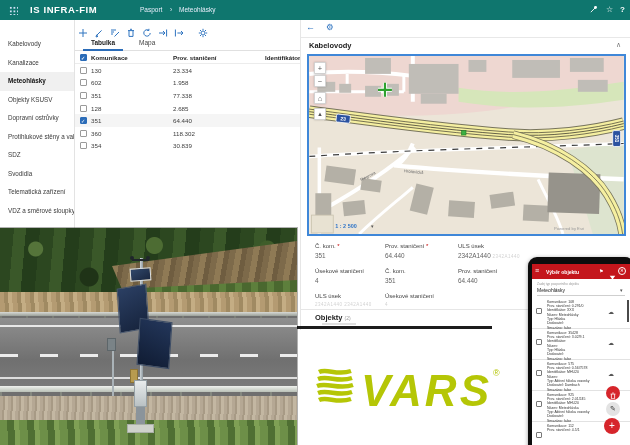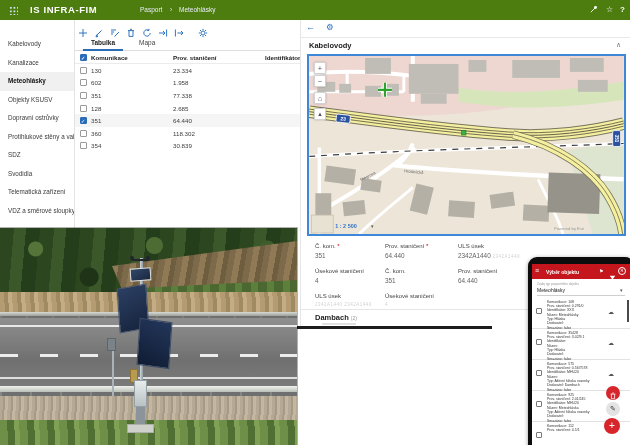--- a/index.html
+++ b/index.html
@@ -3,21 +3,21 @@
 <meta charset="utf-8">
 <style>
   html,body{margin:0;padding:0;background:#fff;}
   #root{position:relative;width:630px;height:445px;overflow:hidden;background:#fff;
         font-family:"Liberation Sans",sans-serif;-webkit-font-smoothing:antialiased;}
   *{box-sizing:border-box;}
   .a{position:absolute;}
   .nw{white-space:nowrap;}
 
   
-  .topbar{left:0;top:0;width:630px;height:20px;background:#4d7c0f;color:#fff;}
+  .topbar{left:0;top:0;width:630px;height:20px;background:#0f766e;color:#fff;}
   .waffle{left:9px;top:6px;width:9px;height:9px;
     background-image:radial-gradient(circle,#cfe0f5 0.9px,transparent 1.1px);
     background-size:3.6px 3.6px;}
   .appname{left:30px;top:4px;font-size:9.5px;font-weight:bold;letter-spacing:.6px;}
   .crumb{top:6px;font-size:6.5px;color:#e8eefb;}
   .tbicon{top:5px;color:#ffffff;font-size:8px;line-height:10px;}
 
   
   .sidebar{left:0;top:20px;width:75px;height:210px;background:#fff;border-right:1px solid #e3e3e3;padding-top:15px;}
   .sbi{height:18.5px;line-height:18.5px;padding-left:8px;font-size:6.3px;color:#3a3a3a;
@@ -337,21 +337,21 @@
     <div class="flabel nw">ULS úsek</div>
     <div class="fval nw ffaint">2342A1440 2342A1440</div>
   </div>
   <div class="a fld" style="left:385px;top:293px;">
     <div class="flabel nw">Úsekové staničení</div>
     <div class="fval nw ffaint">4</div>
   </div>
 
   <div class="a fdiv"></div>
   <div class="a hist nw">
-    <span>Dambach</span>
+    <span>Objekty</span>
     <span class="histc">(2)</span>
   </div>
   <div class="a histsub"></div>
   <div class="a appline"></div>
   <span class="a chev">›</span>
 
   <div class="a photo">
     <div class="ph" style="left:0;top:0;width:297px;height:70px;
       background:
         radial-gradient(circle at 12% 30%, #55743a 0 7px, transparent 8px),
@@ -397,20 +397,33 @@
       background:linear-gradient(160deg,#2b3f63,#16233c);border:1px solid #45556e;transform:rotate(-4deg) skewY(-6deg);"></div>
     <div class="ph" style="left:138px;top:92px;width:33px;height:47px;
       background:linear-gradient(200deg,#23365a,#101c33);border:1px solid #3d4d66;transform:rotate(4deg) skewY(4deg);"></div>
     <div class="ph" style="left:130px;top:141px;width:8px;height:14px;background:#b89b4f;border:1px solid #8d7435;"></div>
     <div class="ph" style="left:134px;top:152px;width:13px;height:27px;
       background:linear-gradient(#e8ecec,#b9c1c4);border:1px solid #96a1a6;"></div>
     <div class="ph" style="left:136px;top:179px;width:9px;height:18px;background:#8b949b;"></div>
     <div class="ph" style="left:127px;top:196px;width:27px;height:9px;background:#cfd2cc;border:1px solid #aab0a8;"></div>
   </div>
 
+  <div class="a" style="left:315px;top:358px;">
+    <svg width="205" height="62" viewBox="0 0 205 62">
+      <g stroke="#b5c606" stroke-width="4.5" fill="none">
+        <path d="M4 14 C 12 10, 22 18, 36 13"></path>
+        <path d="M3 21 C 13 17, 23 25, 37 20"></path>
+        <path d="M2 28 C 12 24, 24 32, 38 27"></path>
+        <path d="M3 35 C 13 31, 23 39, 37 34"></path>
+        <path d="M4 42 C 12 38, 22 46, 36 41"></path>
+      </g>
+      <text x="46" y="48" font-size="44" font-weight="bold" font-style="italic" letter-spacing="3" fill="#b5c606" font-family="Liberation Sans, sans-serif">VARS</text>
+      <text x="178" y="18" font-size="9" fill="#b5c606">®</text>
+    </svg>
+  </div>
 
   <div class="a phone">
     <div class="screen">
       <div class="phead">
         <span class="a" style="left:3px;top:3px;font-size:7px;">≡</span>
         <span class="a nw" style="left:14px;top:4.5px;font-size:5px;font-weight:bold;">Výběr objektu</span>
         <span class="a" style="left:67px;top:4px;font-size:5px;">⚑</span>
         <span class="a" style="left:77px;top:3.5px;">
           <svg width="7" height="7" viewBox="0 0 10 10">
               <path d="M1 1 H9 L6 5 V8.6 L4 7.4 V5 Z" fill="#fff"></path>

